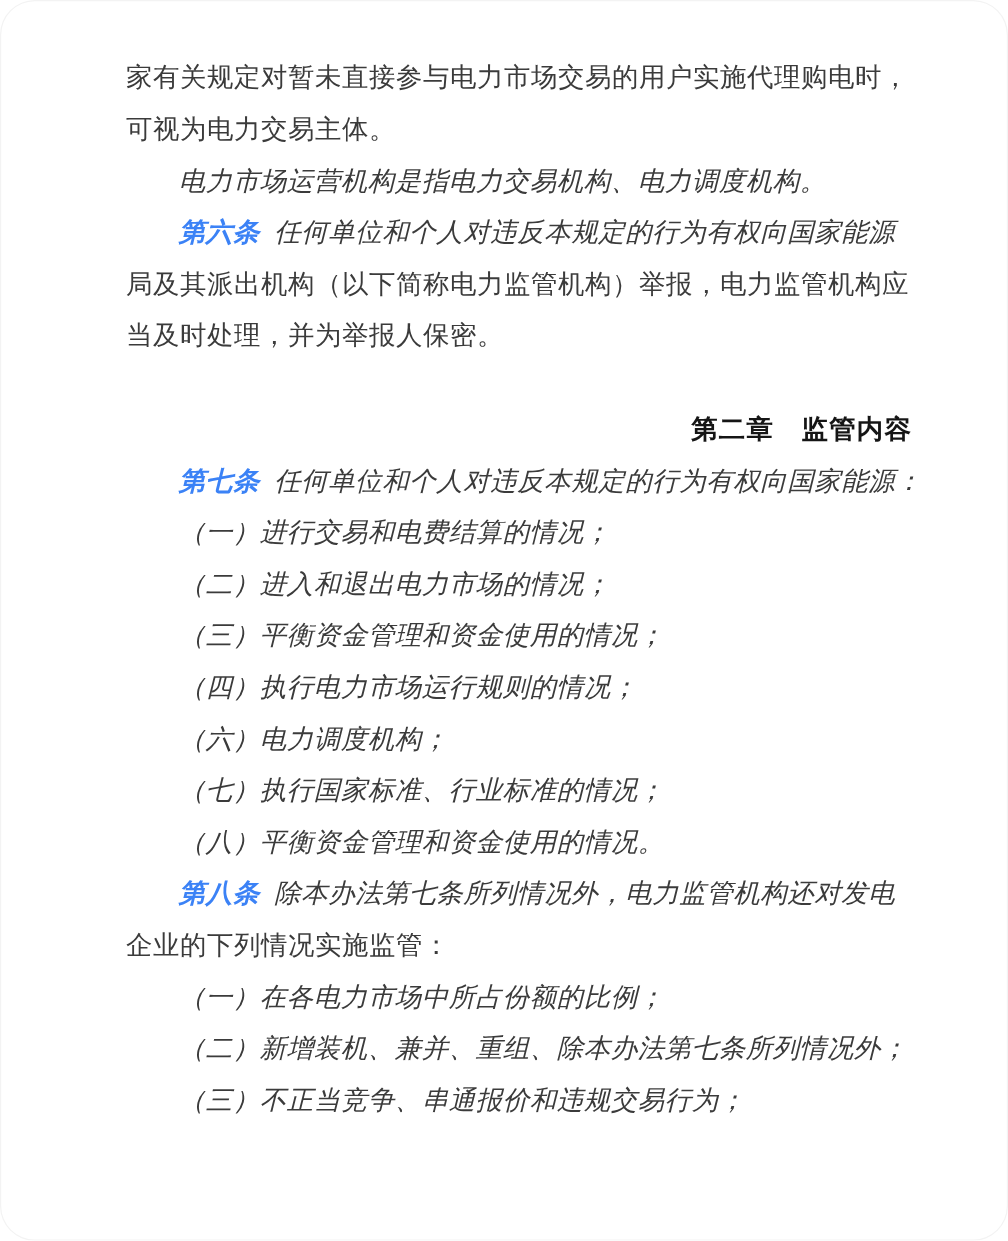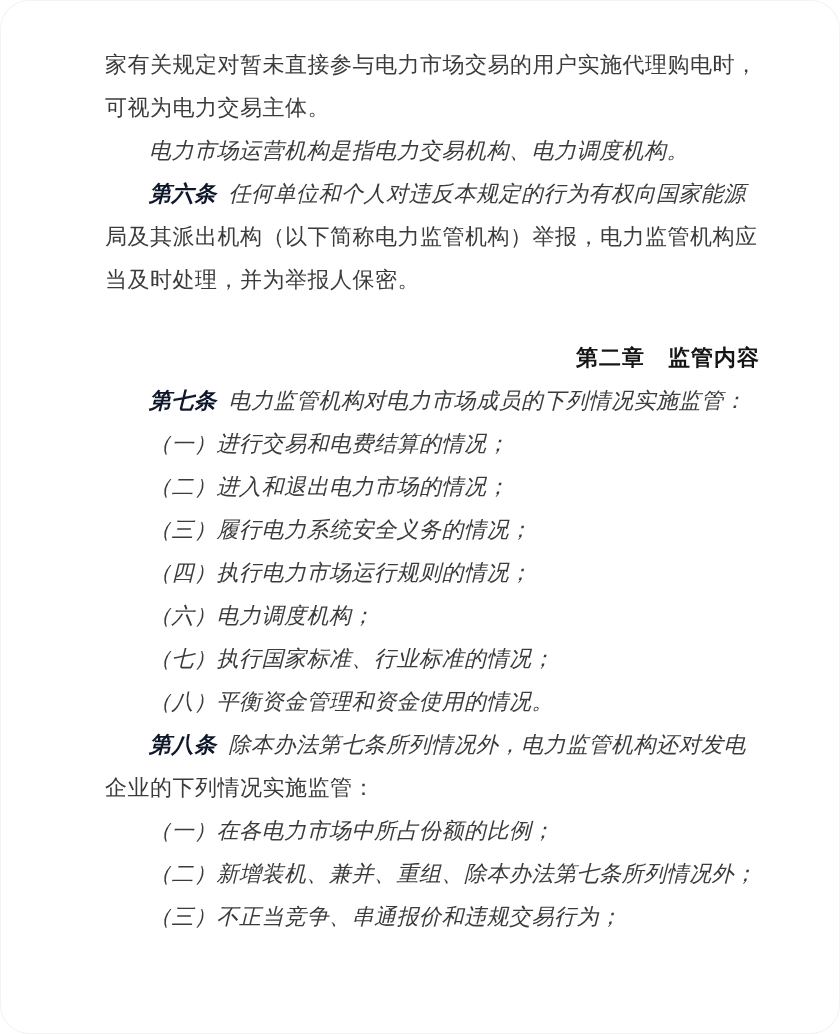--- a/index.html
+++ b/index.html
@@ -27,21 +27,21 @@
     font-size: 22px;
     letter-spacing: 0.5px;
     white-space: nowrap;
     color: #3b3b3b;
     font-weight: normal;
   }
   .indent { text-indent: 44px; font-style: italic; }
   .term {
     font-family: "Liberation Sans", "DejaVu Sans", sans-serif;
     font-weight: bold;
-    color: #0f172a;
+    color: #3b82f6;
     margin-right: 12px;
   }
   .chapter {
     margin: 35px 0 0 0;
     height: 43px;
     line-height: 43px;
     font-size: 22px;
     letter-spacing: 1px;
     text-align: right;
     text-indent: 0;
@@ -59,25 +59,25 @@
   <p class="line">家有关规定对暂未直接参与电力市场交易的用户实施代理购电时，</p>
   <p class="line">可视为电力交易主体。</p>
   <p class="line indent">电力市场运营机构是指电力交易机构、电力调度机构。</p>
 
   <p class="line indent"><span class="term">第六条</span><span>任何单位和个人对违反本规定的行为有权向国家能源</span></p>
   <p class="line">局及其派出机构（以下简称电力监管机构）举报，电力监管机构应</p>
   <p class="line">当及时处理，并为举报人保密。</p>
 
   <p class="chapter">第二章　监管内容</p>
 
-  <p class="line indent"><span class="term">第七条</span><span>电力监管机构对电力市场成员的下列情况实施监管：</span></p>
+  <p class="line indent"><span class="term">第七条</span><span>任何单位和个人对违反本规定的行为有权向国家能源：</span></p>
 
   <p class="line indent">（一）进行交易和电费结算的情况；</p>
   <p class="line indent">（二）进入和退出电力市场的情况；</p>
-  <p class="line indent">（三）履行电力系统安全义务的情况；</p>
+  <p class="line indent">（三）平衡资金管理和资金使用的情况；</p>
   <p class="line indent">（四）执行电力市场运行规则的情况；</p>
   <p class="line indent">（六）电力调度机构；</p>
   <p class="line indent">（七）执行国家标准、行业标准的情况；</p>
   <p class="line indent">（八）平衡资金管理和资金使用的情况。</p>
 
   <p class="line indent"><span class="term">第八条</span><span>除本办法第七条所列情况外，电力监管机构还对发电</span></p>
   <p class="line">企业的下列情况实施监管：</p>
 
   <p class="line indent">（一）在各电力市场中所占份额的比例；</p>
   <p class="line indent">（二）新增装机、兼并、重组、除本办法第七条所列情况外；</p>

